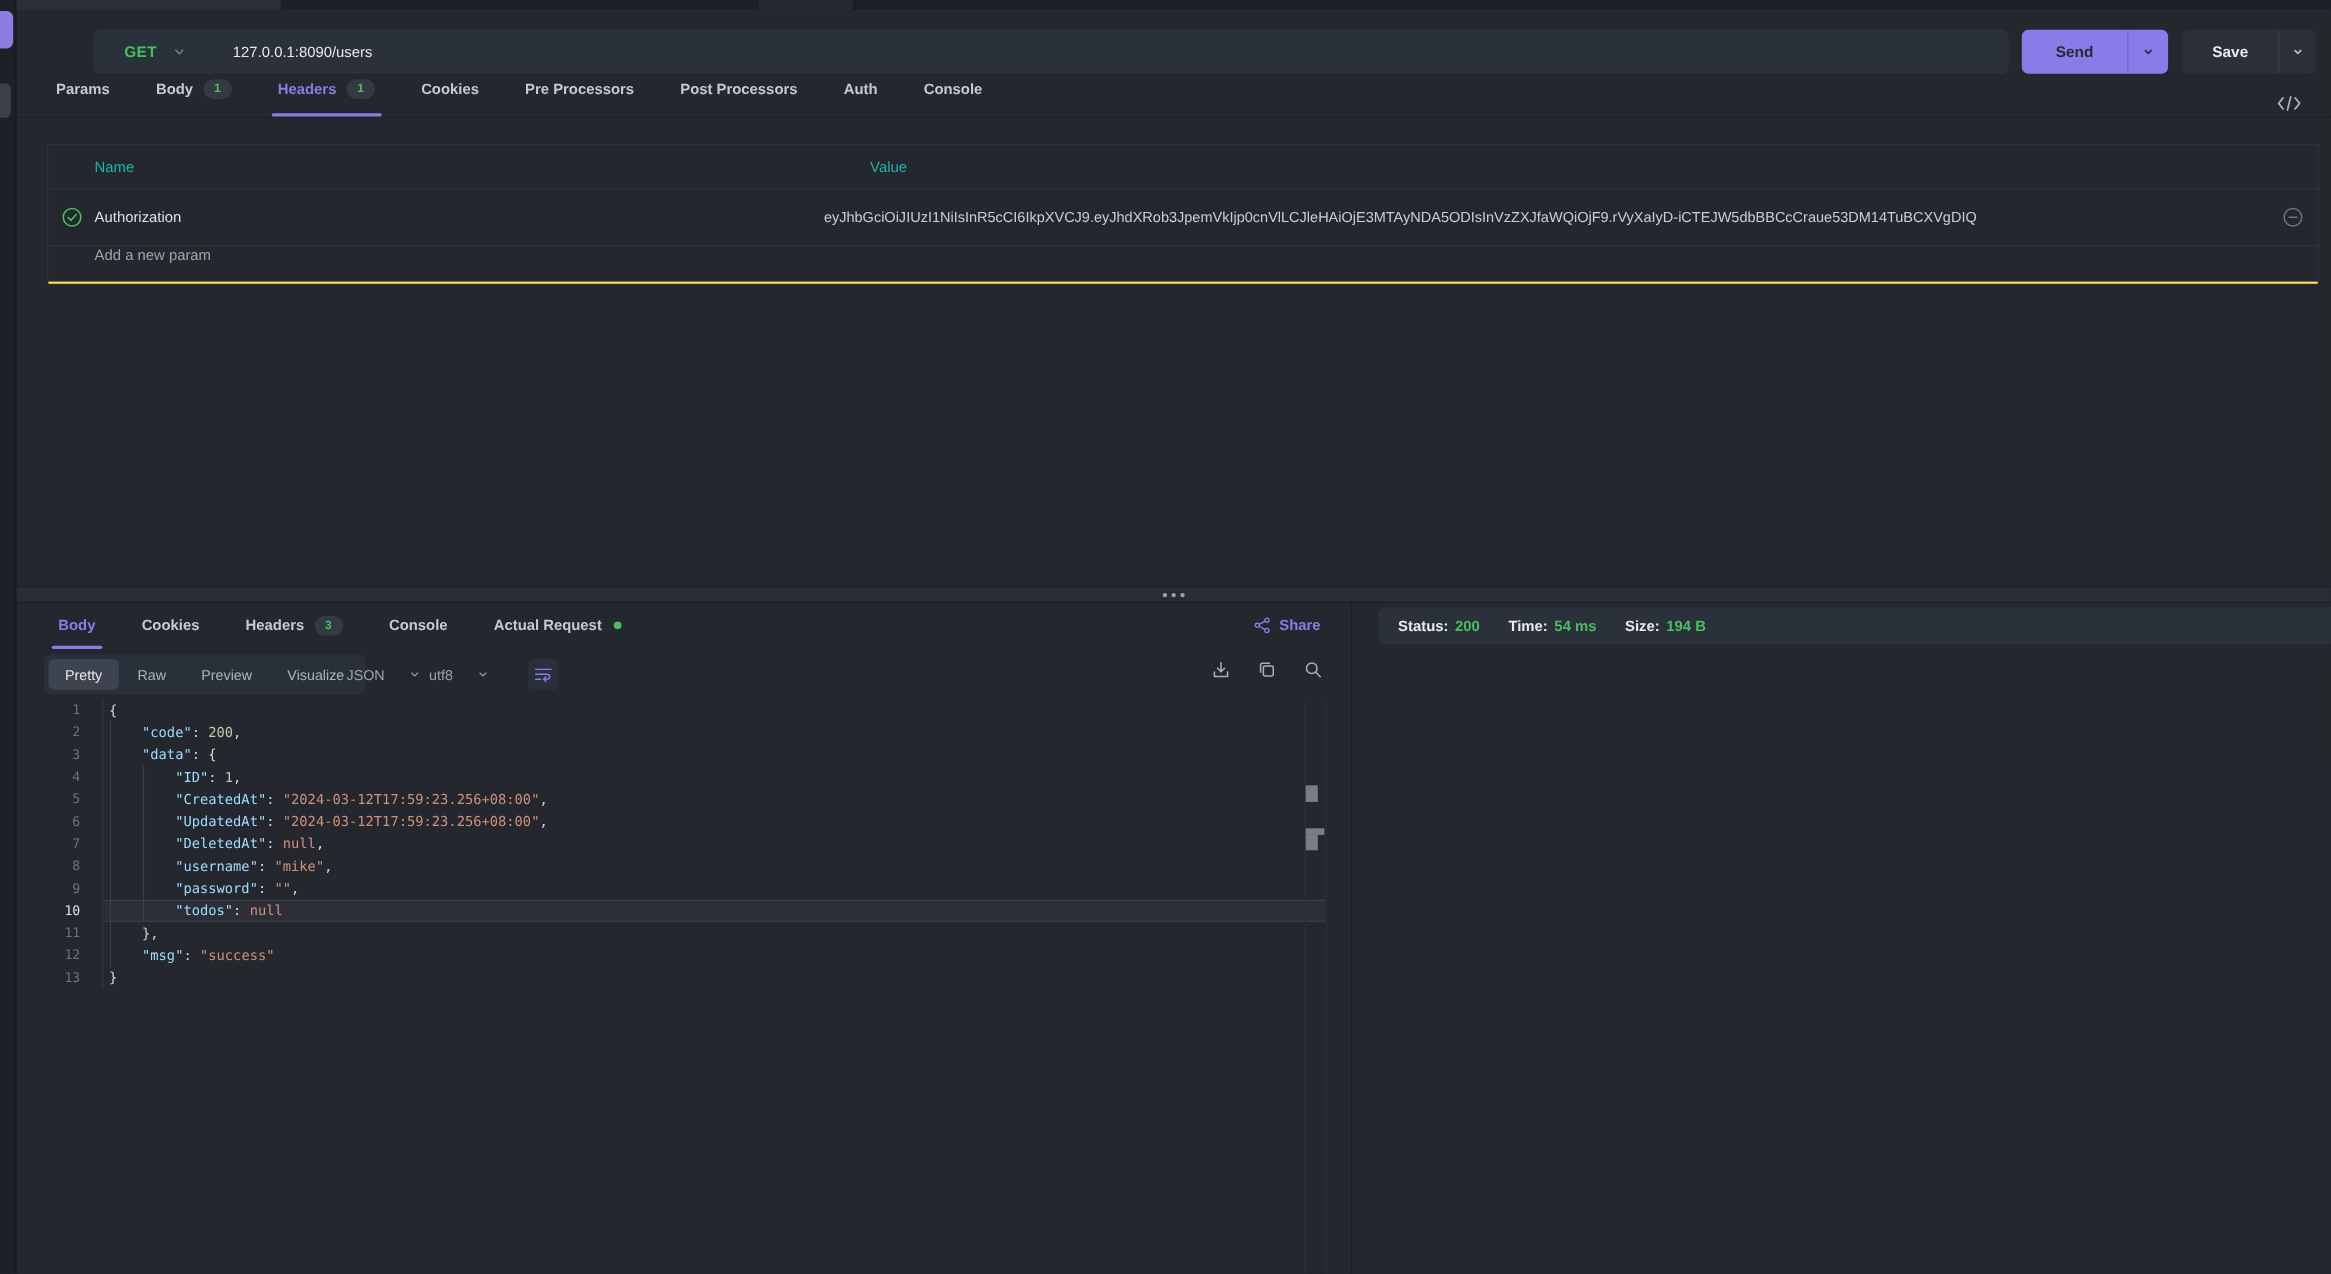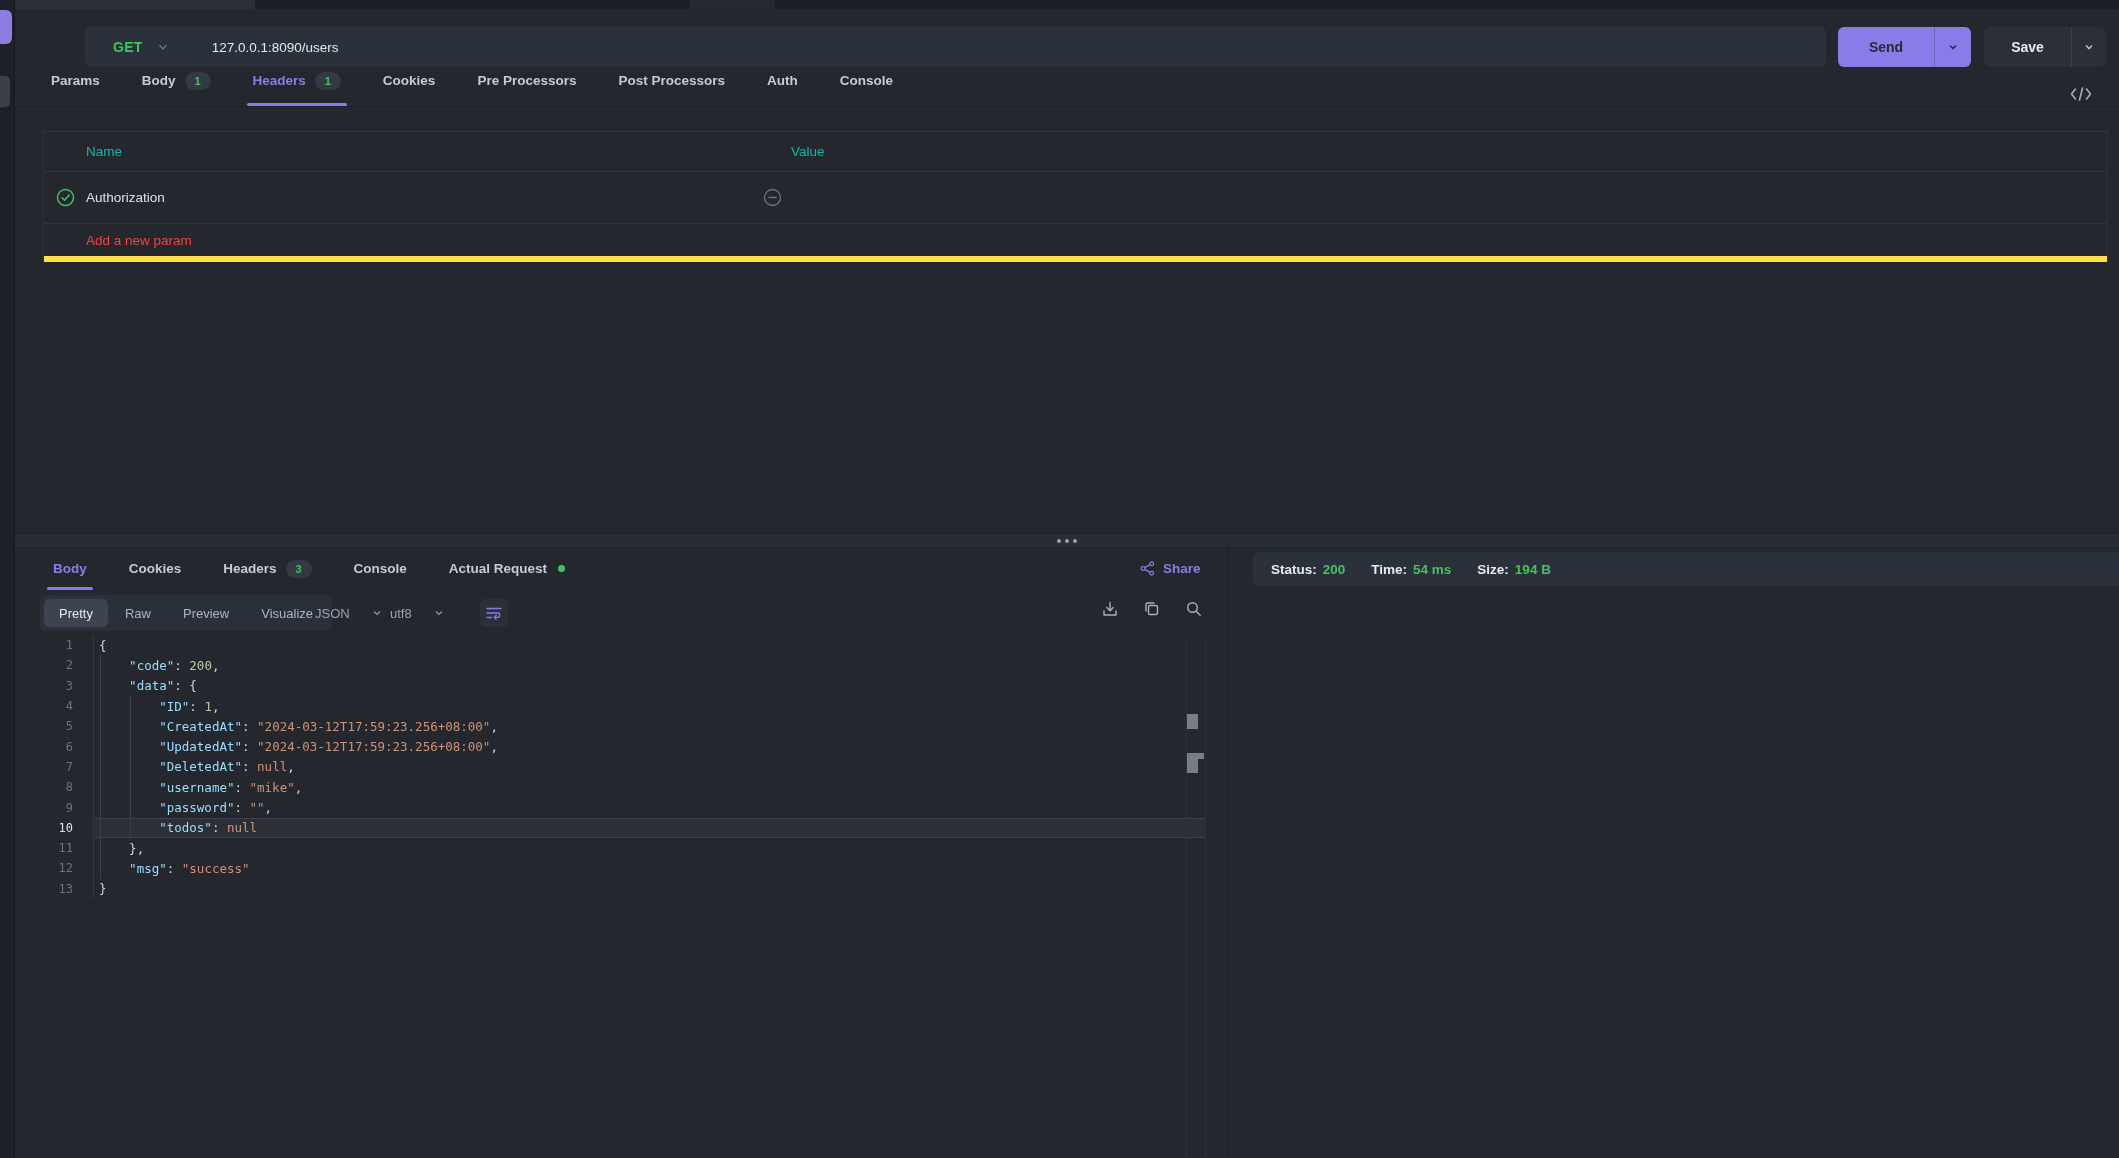--- a/index.html
+++ b/index.html
@@ -49,21 +49,21 @@
   
   .h-table{left:43px;top:131px;width:2063px;border-left:1px solid #2E343D;border-right:1px solid #2E343D;border-top:1px solid #2E343D;}
   .t-headrow{height:39px;display:flex;align-items:center;border-bottom:1px solid #2E343D;color:#14b8a6;font-size:13.5px;}
   .col-name{width:705px;padding-left:42px;}
   .col-value{flex:1;}
   .hrow{height:51px;display:flex;align-items:center;border-bottom:1px solid #2E343D;}
   .hrow .chk{width:42px;display:flex;justify-content:center;cursor:pointer;}
   .hrow .nm{width:663px;color:#DDE1E6;}
   .hrow .val{flex:1;color:#C9CDD4;font-size:13.2px;white-space:nowrap;overflow:hidden;}
   .hrow .rm{width:46px;display:flex;justify-content:center;color:#6E757F;cursor:pointer;}
-  .addrow{height:32px;display:flex;align-items:center;border-bottom:6px solid #fde047;color:#ef4444;cursor:text;}
+  .addrow{height:32px;display:flex;align-items:flex-start;border-bottom:2px solid #fde047;color:#a3a3a3;cursor:text;}
   .addrow span{padding-left:42px;}
 
   
   .splitter{left:15px;top:533px;right:0;height:13px;background:#272D35;border-top:1px solid #1B2027;
             border-bottom:1px solid #1B2027;display:flex;align-items:center;justify-content:center;cursor:row-resize;}
   .dots{display:flex;gap:4px;}
   .dots i{width:4px;height:4px;border-radius:50%;background:#9AA2AC;display:block;}
 
   
   .v-div{left:1228px;top:547px;width:1px;bottom:0;background:#1A1E24;}
@@ -191,20 +191,21 @@
   </div>
   <div>
       <div class="hrow">
         <span class="chk">
           <svg width="19" height="19" viewBox="0 0 19 19">
             <circle cx="9.5" cy="9.5" r="8" stroke="#45C15E" fill="none" stroke-width="1.4"></circle>
             <path d="M6 9.8 L8.6 12.3 L13.2 7" stroke="#45C15E" stroke-width="1.5" fill="none" stroke-linecap="round" stroke-linejoin="round"></path>
           </svg>
         </span>
         <span class="nm">Authorization</span>
+        <span class="val">eyJhbGciOiJIUzI1NiIsInR5cCI6IkpXVCJ9.eyJhdXRob3JpemVkIjp0cnVlLCJleHAiOjE3MTAyNDA5ODIsInVzZXJfaWQiOjF9.rVyXaIyD-iCTEJW5dbBBCcCraue53DM14TuBCXVgDIQ</span>
         <span class="rm">
           <svg width="19" height="19" viewBox="0 0 19 19">
             <circle cx="9.5" cy="9.5" r="8" stroke="currentColor" fill="none" stroke-width="1.3"></circle>
             <path d="M6 9.5 H13" stroke="currentColor" stroke-width="1.5" stroke-linecap="round"></path>
           </svg>
         </span>
       </div>
     </div>
   <div class="addrow">
     <span>Add a new param</span>

